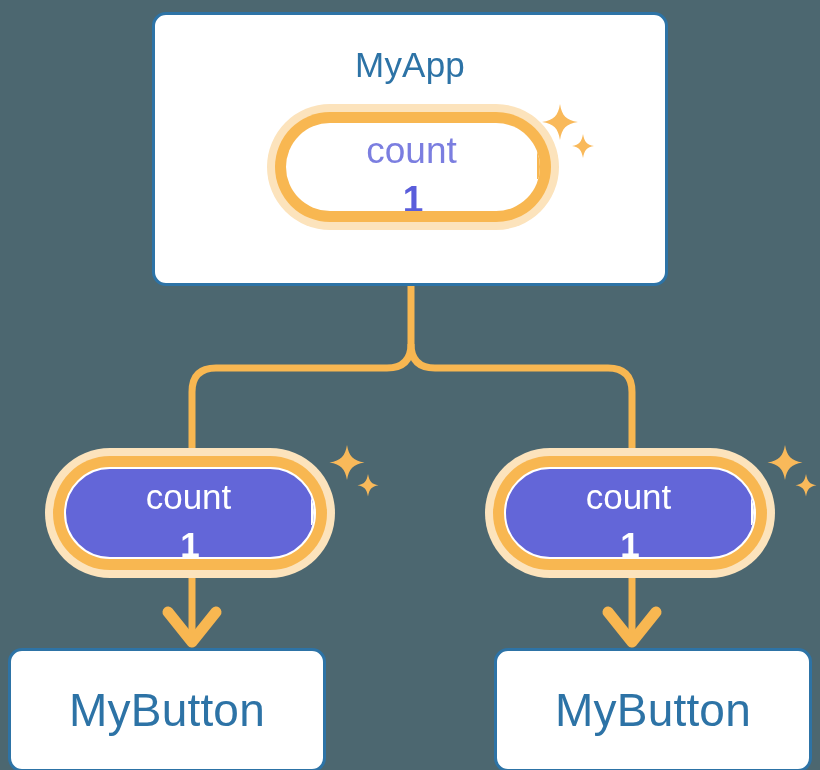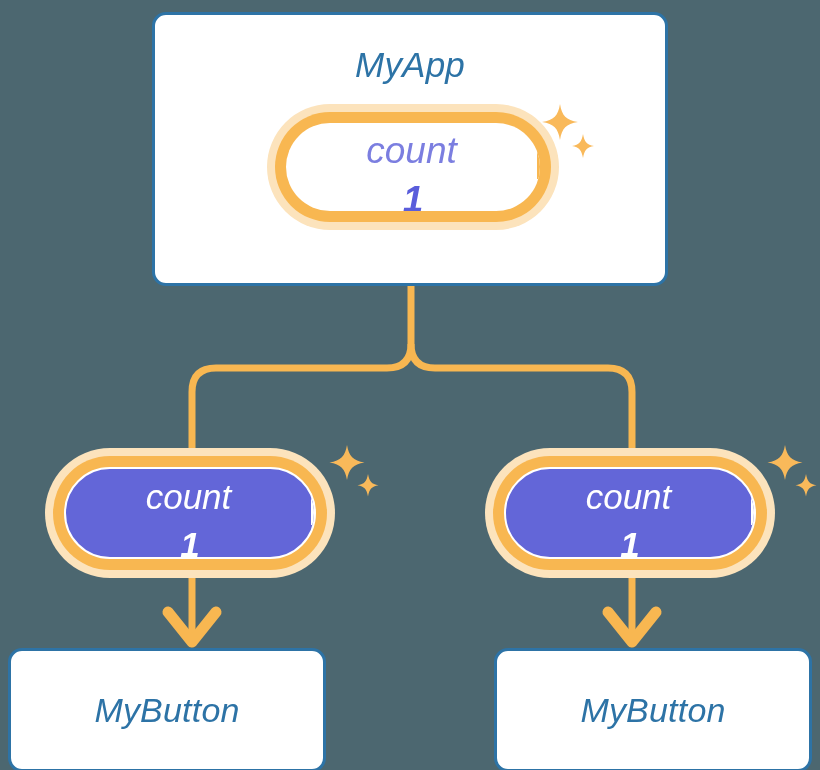--- a/index.html
+++ b/index.html
@@ -10,21 +10,20 @@
     width: 820px;
     height: 770px;
     background: #4c6770;
     font-family: "Liberation Sans", sans-serif;
     overflow: hidden;
   }
   #stage {
     position: relative;
     width: 820px;
     height: 770px;
-    font-style: italic;
   }
 
   
   #connectors {
     position: absolute;
     left: 0;
     top: 0;
     width: 820px;
     height: 770px;
     z-index: 1;
@@ -63,21 +62,21 @@
   .button-card {
     top: 648px;
     width: 318px;
     height: 124px;
     display: flex;
     align-items: center;
     justify-content: center;
   }
   #button-card-left  { left: 8px; }
   #button-card-right { left: 494px; }
-  .button-card .card-title { font-size: 34px; }
+  .button-card .card-title { font-size: 46px; }
 
   
   .pill-wrap {
     position: absolute;
     z-index: 3;
   }
   
   .pill-halo {
     position: absolute;
     left: 0; top: 0; right: 0; bottom: 0;

